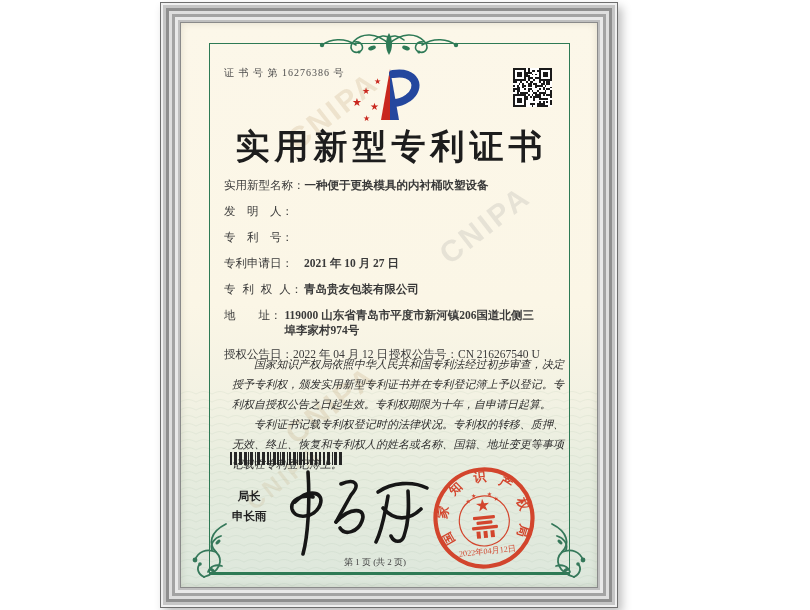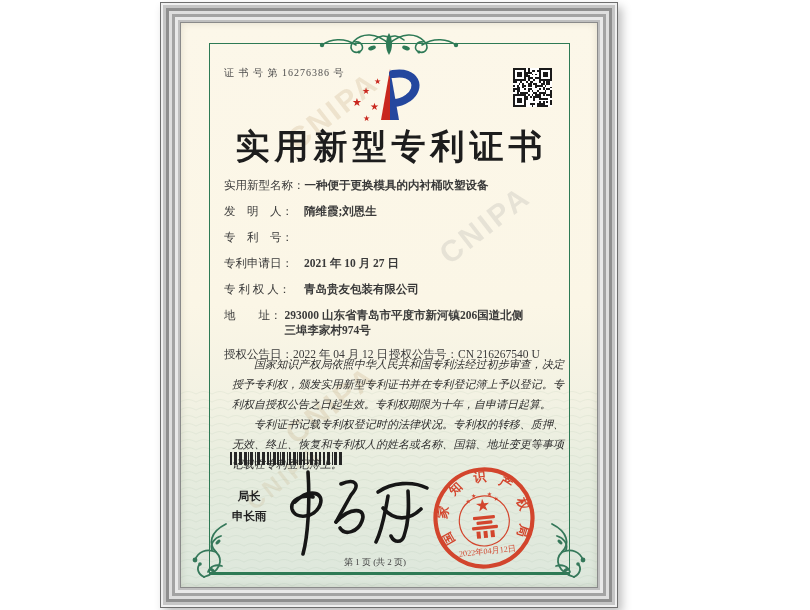--- a/index.html
+++ b/index.html
@@ -51,21 +51,21 @@
   .logo{ position:absolute; left:170px; top:44px; width:80px; height:60px; }
   .qr{ position:absolute; left:333px; top:46px; width:39px; height:39px; }
   .title{
     position:absolute; left:0; right:0; top:102px; text-align:center;
     font-size:34px; font-weight:bold; color:#1d1d1d; letter-spacing:5px; padding-left:5px;
   }
 
   
   .fields{ position:absolute; left:44px; right:34px; top:156px; font-size:11.5px; color:#3a3a3a; }
   .frow{ display:flex; align-items:flex-start; line-height:15px; margin-bottom:11px; }
-  .lbl{ flex:none; min-width:80px; white-space:pre; }
+  .lbl{ flex:none; min-width:80px; white-space:pre;font-family:Liberation Mono, monospace; }
   .val{ flex:1;font-weight:bold; }
   .frow.addr .lbl{ min-width:0; padding-right:3px; }
   .frow.addr{ margin-bottom:9px; }
   .grantrow{ position:relative; display:block; line-height:15px; height:15px; }
   .grant-b{ position:absolute; left:165px; top:0; white-space:nowrap; }
 
   
   .bodytxt{
     position:absolute; left:52px; right:34px; top:332px;
     font-size:11px; line-height:20px; color:#2e2e2e; text-align:justify;
@@ -334,36 +334,35 @@
 
     <div class="title">实用新型专利证书</div>
 
     <div class="fields">
       <div class="frow">
         <span class="lbl">实用新型名称：</span>
         <span class="val">一种便于更换模具的内衬桶吹塑设备</span>
       </div>
       <div class="frow">
         <span class="lbl">发　明　人：</span>
-        <span class="val">隋维霞;刘恩生</span>
       </div>
       <div class="frow">
         <span class="lbl">专　利　号：</span>
       </div>
       <div class="frow">
         <span class="lbl">专利申请日：</span>
         <span class="val">2021 年 10 月 27 日</span>
       </div>
       <div class="frow">
         <span class="lbl">专 利 权 人：</span>
         <span class="val">青岛贵友包装有限公司</span>
       </div>
       <div class="frow addr">
         <span class="lbl">地　　址：</span>
-        <span class="val" style="max-width:250px;">293000 山东省青岛市平度市新河镇206国道北侧三埠李家村974号</span>
+        <span class="val" style="max-width:250px;">119000 山东省青岛市平度市新河镇206国道北侧三埠李家村974号</span>
       </div>
       <div class="grantrow">
         <span>
           <span>授权公告日：</span><span>2022 年 04 月 12 日</span>
         </span>
         <span class="grant-b">
           <span>授权公告号：</span><span>CN 216267540 U</span>
         </span>
       </div>
     </div>

